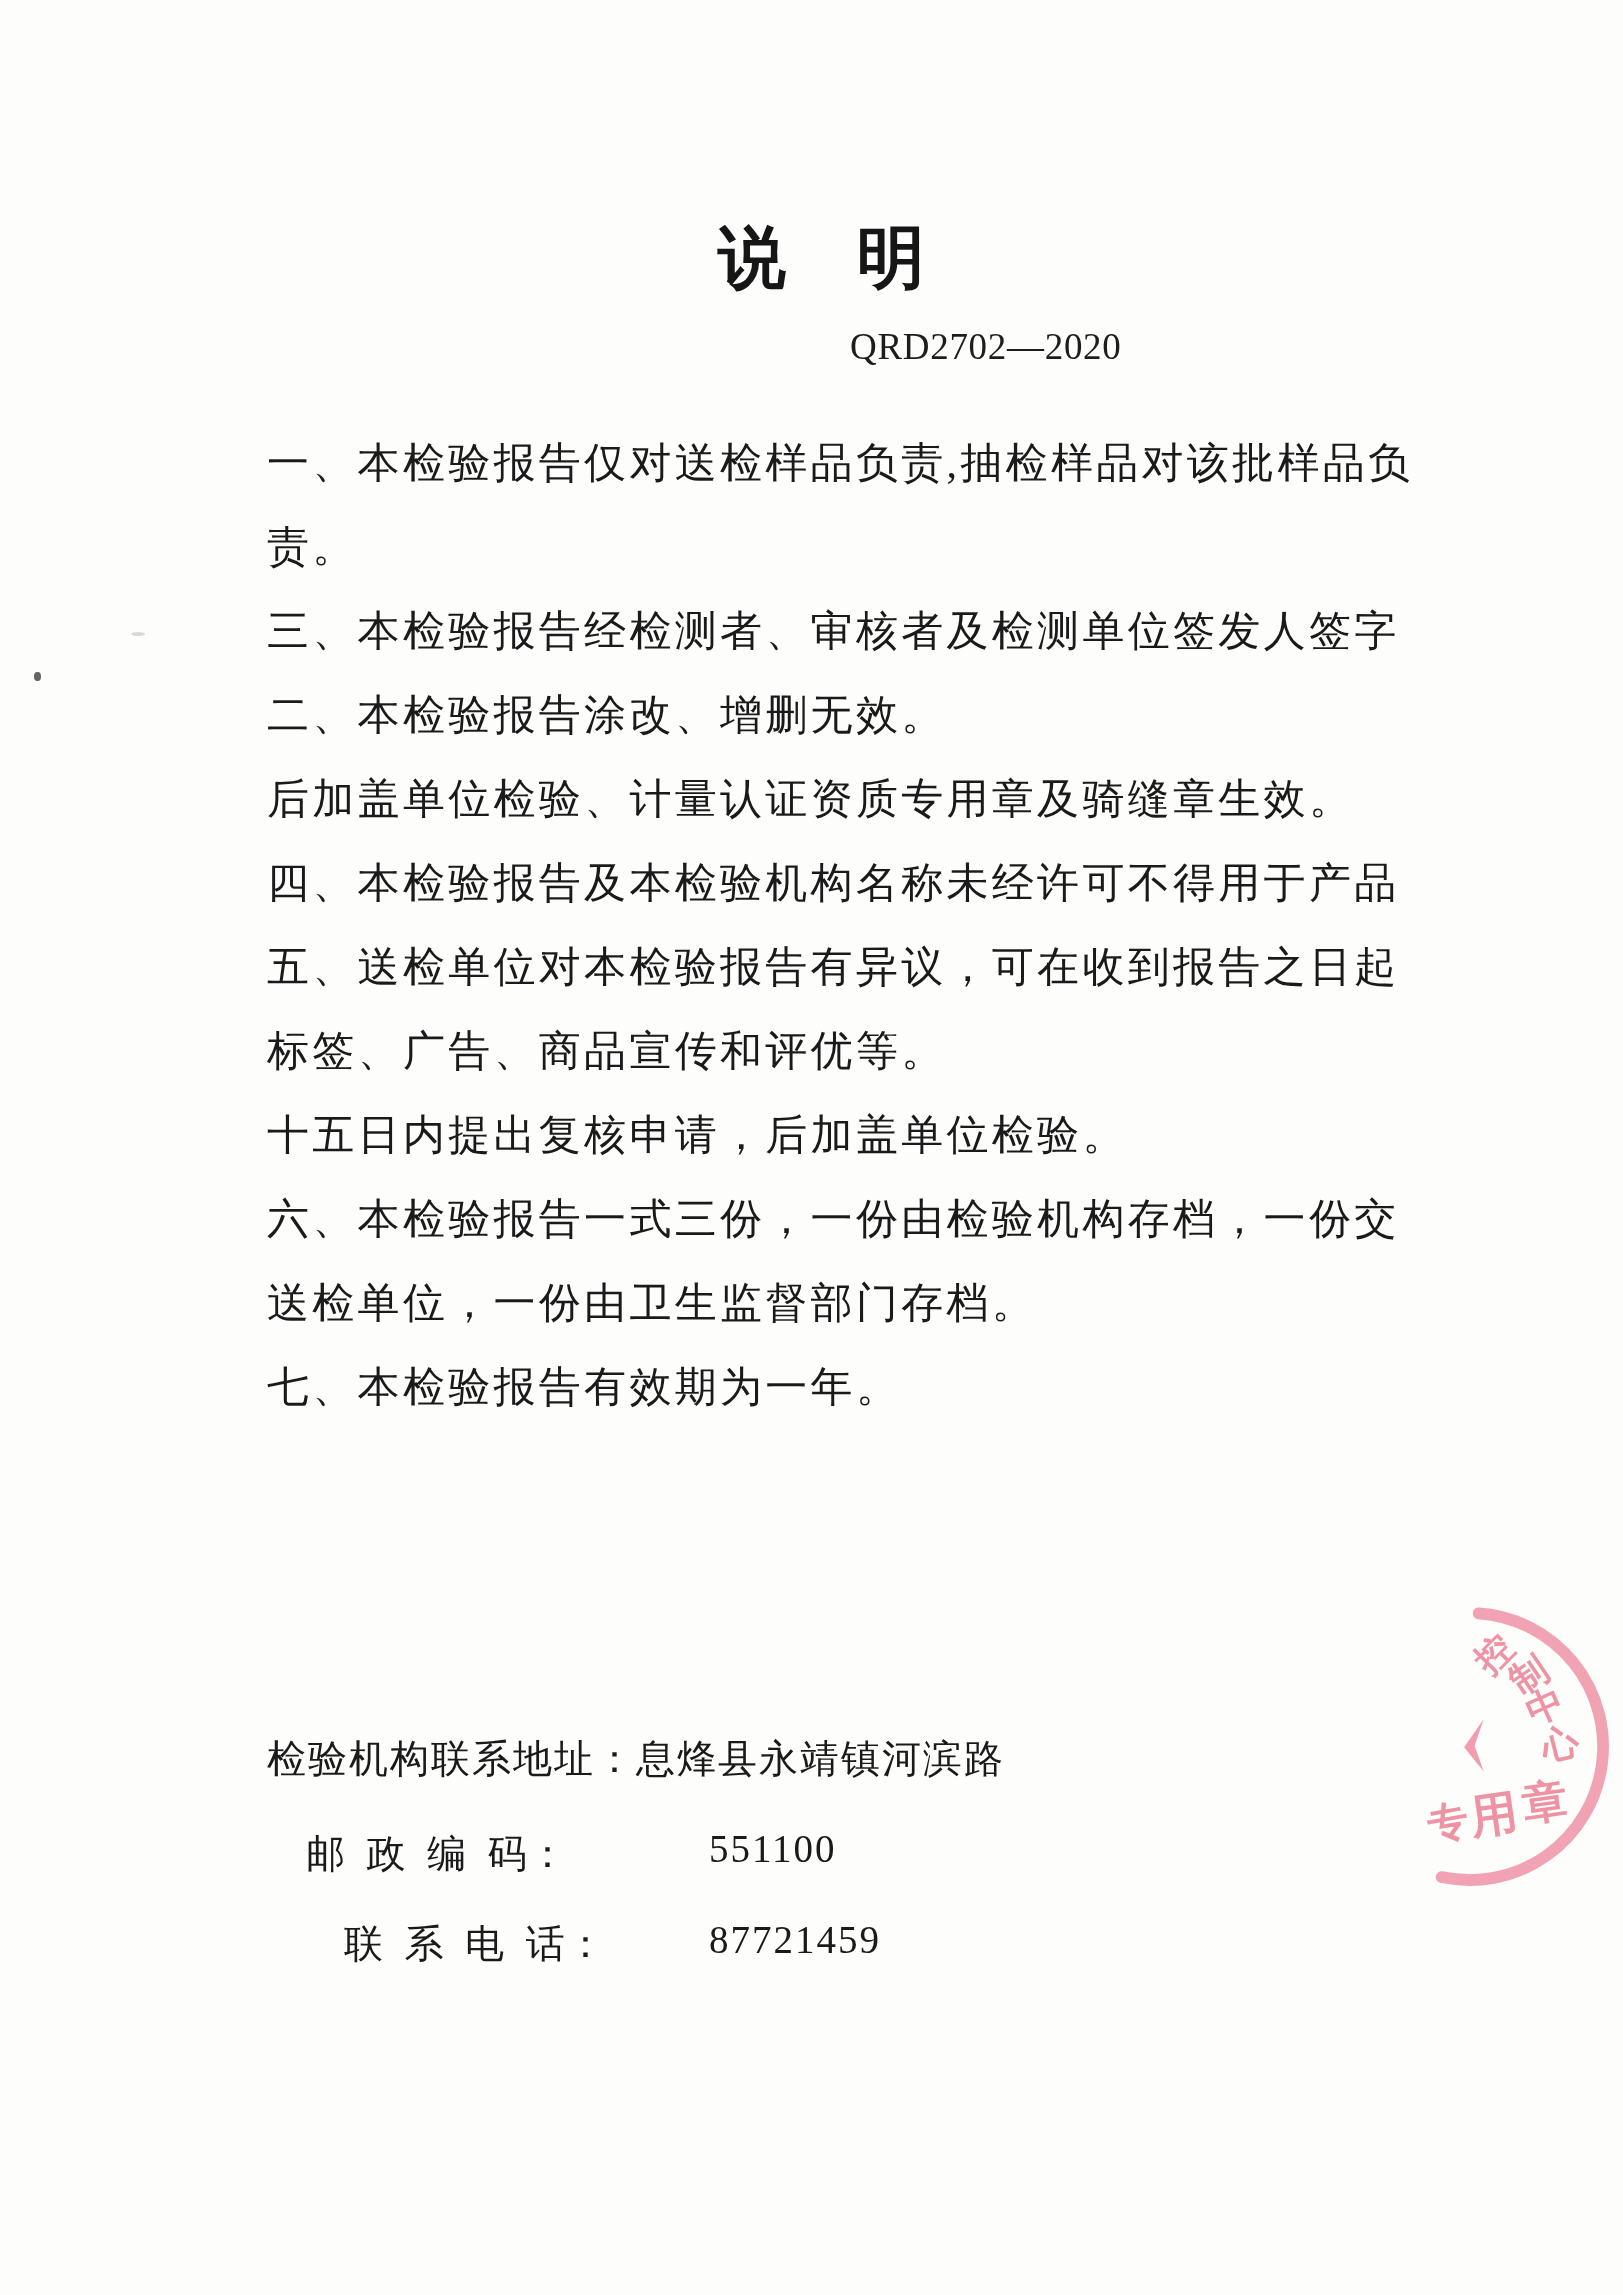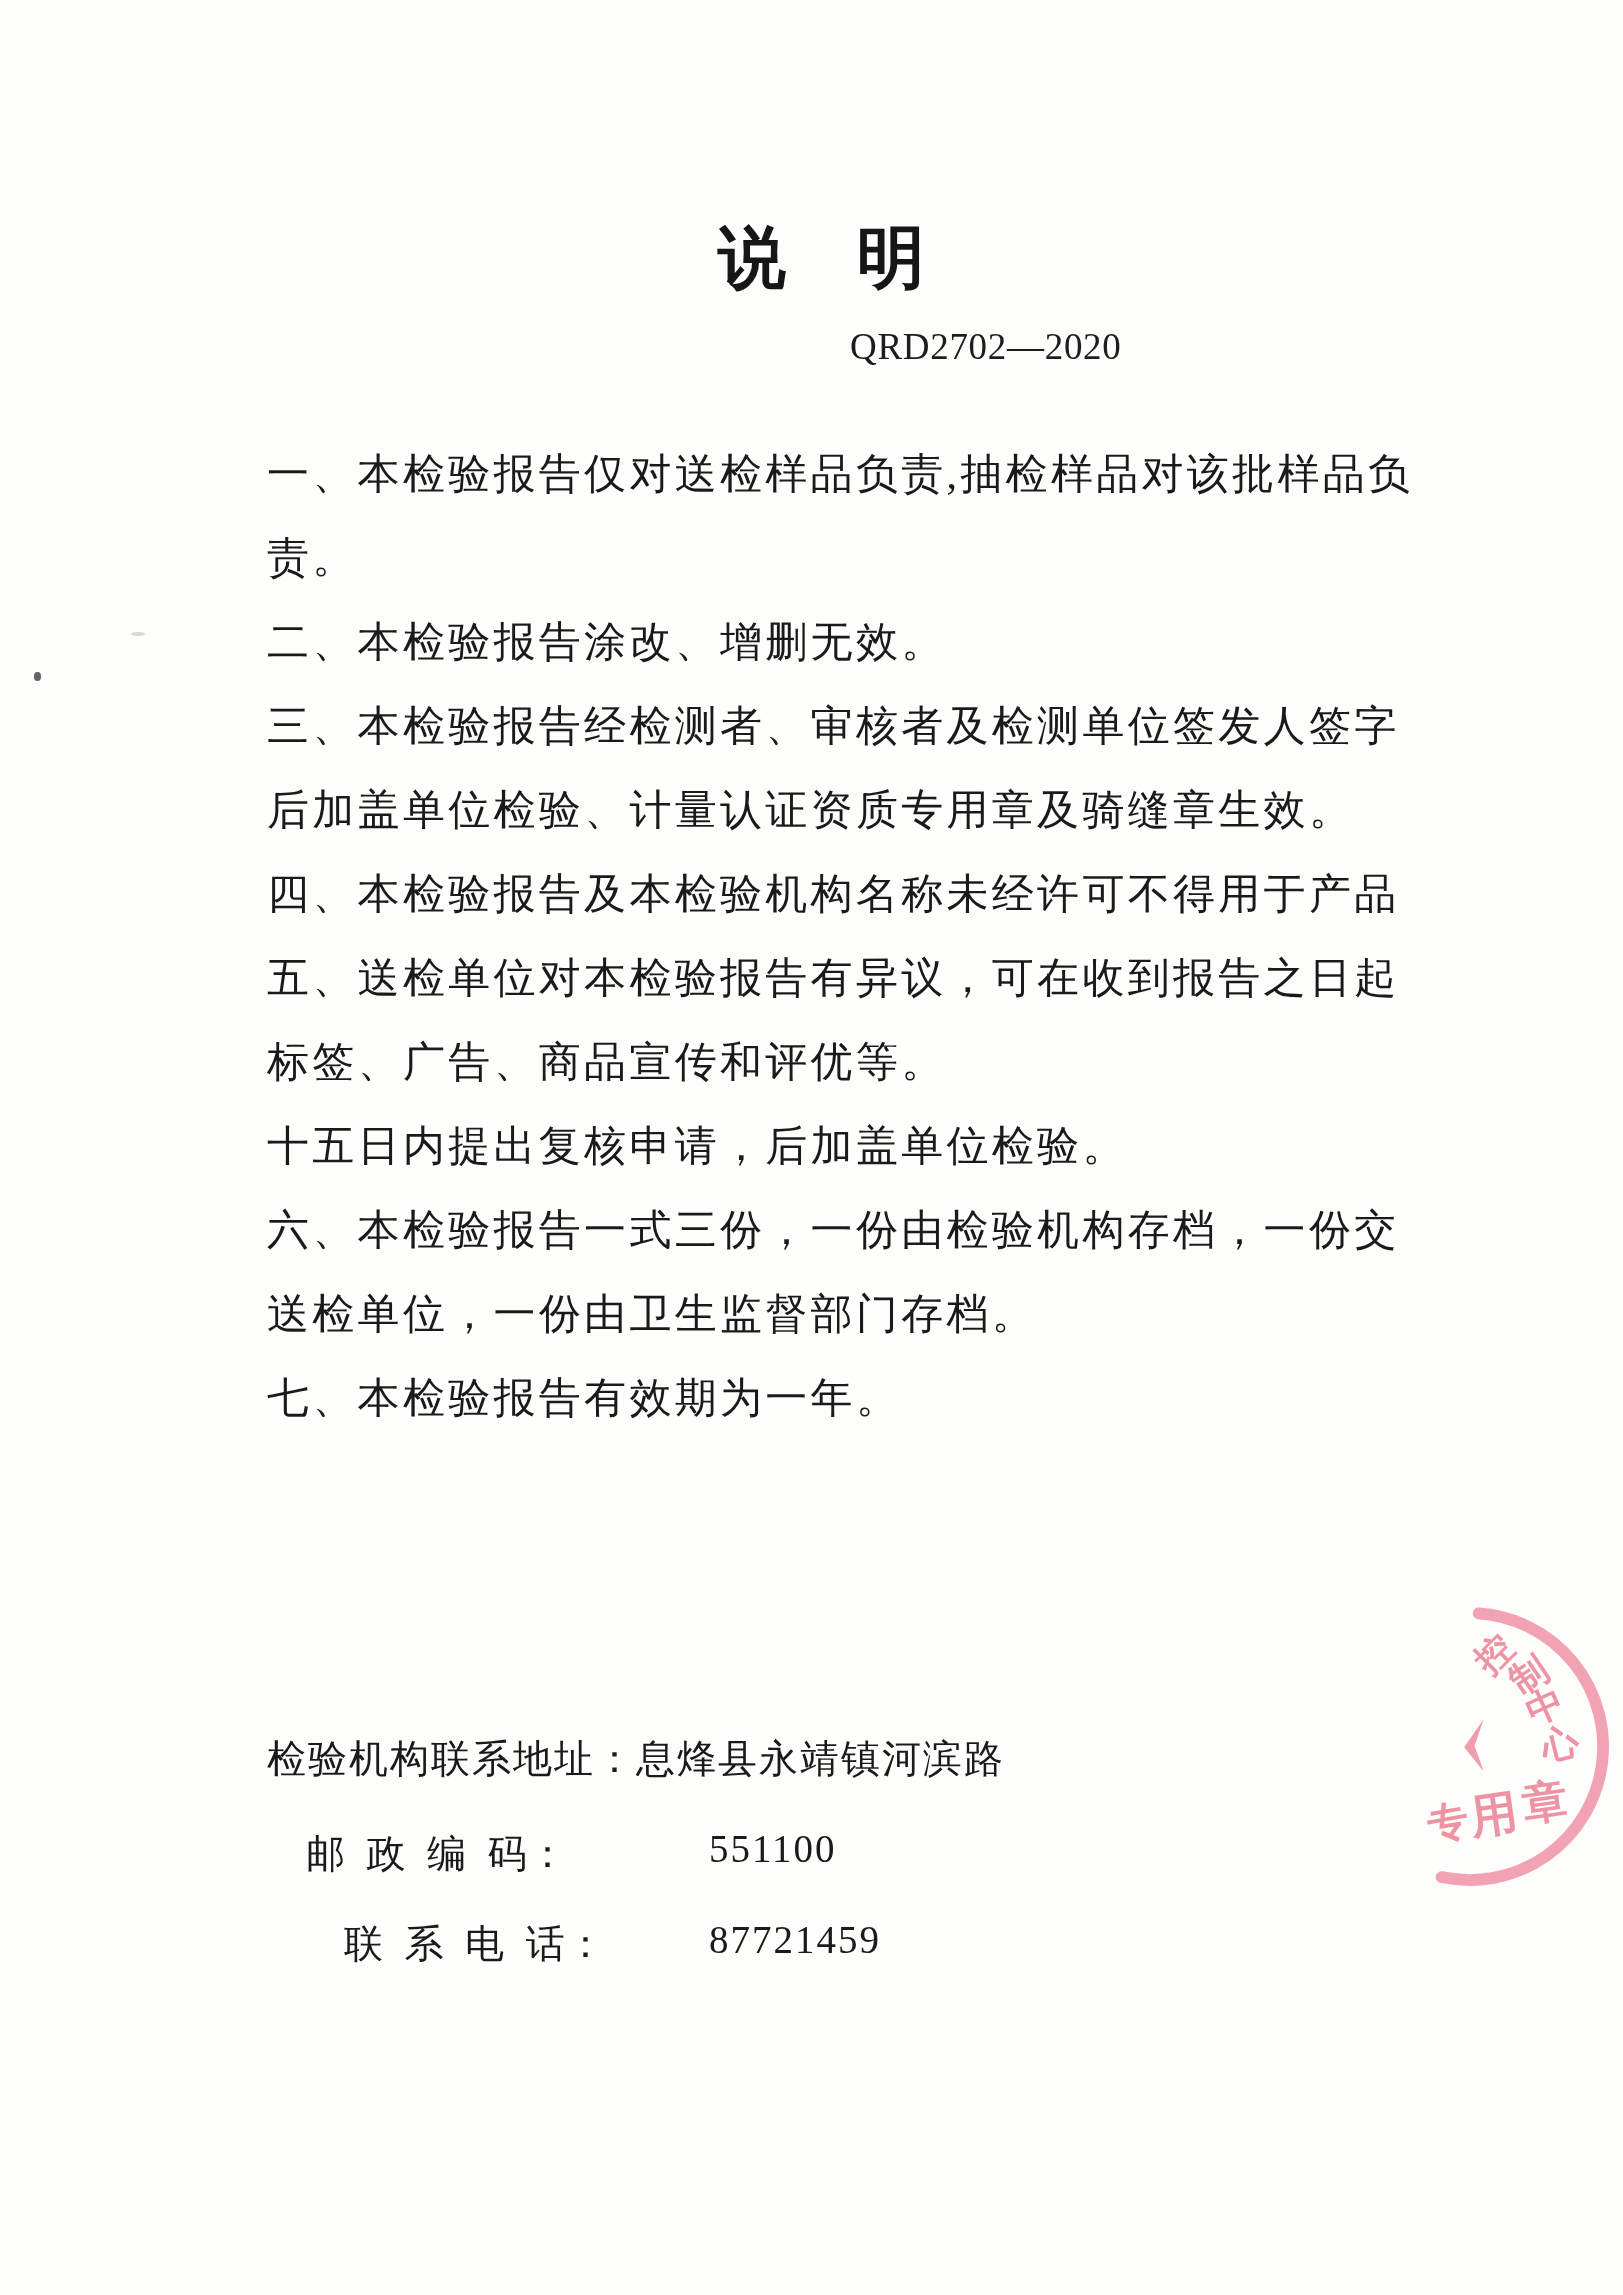--- a/index.html
+++ b/index.html
@@ -18,21 +18,21 @@
     letter-spacing:1.3px;color:#161616;
     transform:translateX(10.5px);
     white-space:pre;
   }
   .doc-number{
     position:absolute;left:850px;top:325px;
     font-size:37px;letter-spacing:0.7px;color:#1d1d1d;
     white-space:nowrap;
   }
   .notes{
-    position:absolute;left:267px;top:432px;width:1152px;
+    position:absolute;left:267px;top:421px;width:1152px;
   }
   .note-line{
     height:84px;line-height:84px;
     font-size:42px;letter-spacing:3.3px;
     white-space:nowrap;color:#1a1a1a;
   }
   .contact-label,.contact-value{
     position:absolute;font-size:39px;color:#1a1a1a;white-space:nowrap;
   }
   .row-address{left:267px;top:1732px;letter-spacing:2px;}
@@ -67,22 +67,22 @@
 
 <div class="page">
 
   <h1 class="title">说　明</h1>
 
   <div class="doc-number">QRD2702—2020</div>
 
   <div class="notes">
     <div class="note-line">一、本检验报告仅对送检样品负责,抽检样品对该批样品负</div>
     <div class="note-line">责。</div>
+    <div class="note-line">三、本检验报告经检测者、审核者及检测单位签发人签字</div>
     <div class="note-line">二、本检验报告涂改、增删无效。</div>
-    <div class="note-line">三、本检验报告经检测者、审核者及检测单位签发人签字</div>
     <div class="note-line">后加盖单位检验、计量认证资质专用章及骑缝章生效。</div>
     <div class="note-line">四、本检验报告及本检验机构名称未经许可不得用于产品</div>
     <div class="note-line">五、送检单位对本检验报告有异议，可在收到报告之日起</div>
     <div class="note-line">标签、广告、商品宣传和评优等。</div>
     <div class="note-line">十五日内提出复核申请，后加盖单位检验。</div>
     <div class="note-line">六、本检验报告一式三份，一份由检验机构存档，一份交</div>
     <div class="note-line">送检单位，一份由卫生监督部门存档。</div>
     <div class="note-line">七、本检验报告有效期为一年。</div>
   </div>
 

